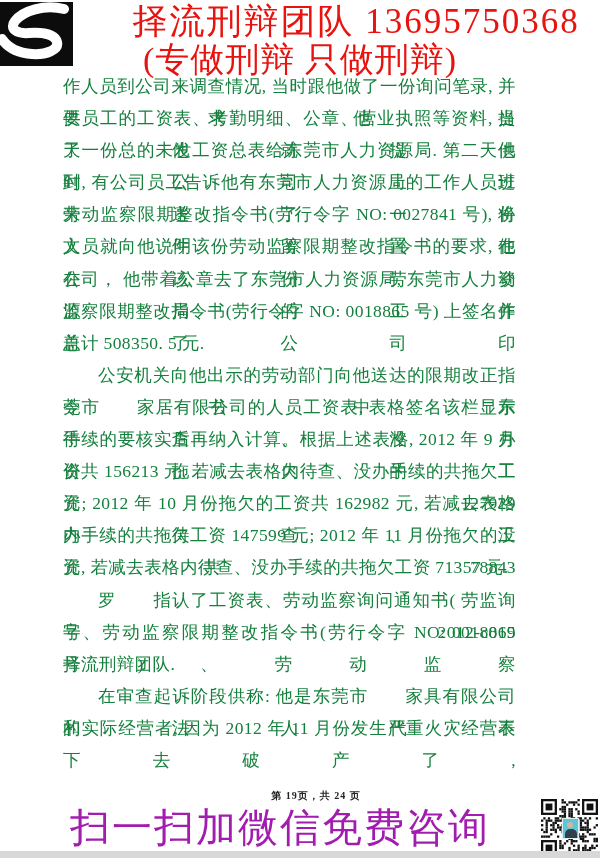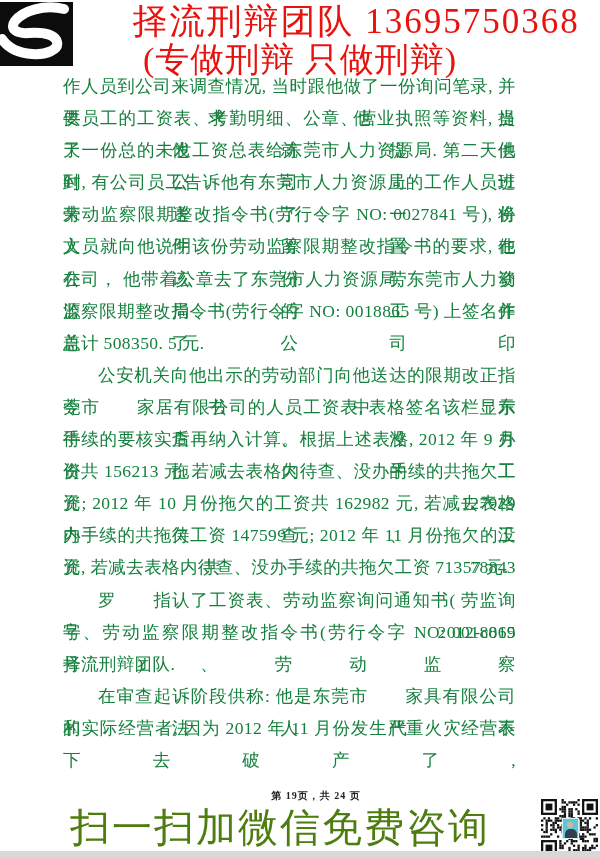--- a/index.html
+++ b/index.html
@@ -22,21 +22,21 @@
   .doc{position:absolute;left:63px;top:70px;width:453px;color:#15803d;
        font-size:17.5px;letter-spacing:.4px;}
   .doc-line{height:32.1px;line-height:32.1px;white-space:nowrap;overflow:visible;}
   .doc-line.just{white-space:normal;text-align:justify;text-align-last:justify;}
   .doc-line.indent{text-indent:2em;}
 
   
   .pgnum{position:absolute;left:16px;top:789px;width:600px;text-align:center;
          font-size:10px;color:#222;font-weight:bold;letter-spacing:1px;}
   .promo{position:absolute;left:0;top:800px;width:560px;text-align:center;
-         color:#4d7c0f;font-size:40px;letter-spacing:2px;white-space:nowrap;}
+         color:#a21caf;font-size:40px;letter-spacing:2px;white-space:nowrap;}
 
   
   .qr{position:absolute;left:541px;top:799px;width:57px;height:57px;background:#fff;}
   .qr svg{display:block;}
   .qr-avatar{position:absolute;left:21px;top:19px;width:15px;height:19px;background:#5ec7d6;
              overflow:hidden;border:1px solid #dfefef;}
   .qr-avatar .head{position:absolute;left:4.2px;top:3px;width:6px;height:6px;border-radius:50%;background:#d8b49c;}
   .qr-avatar .torso{position:absolute;left:1.5px;top:9.5px;width:12px;height:9px;border-radius:5px 5px 0 0;background:#32404e;}
 
   .bottom-strip{position:absolute;left:0;top:851px;width:600px;height:7px;background:#d8d8d8;}

